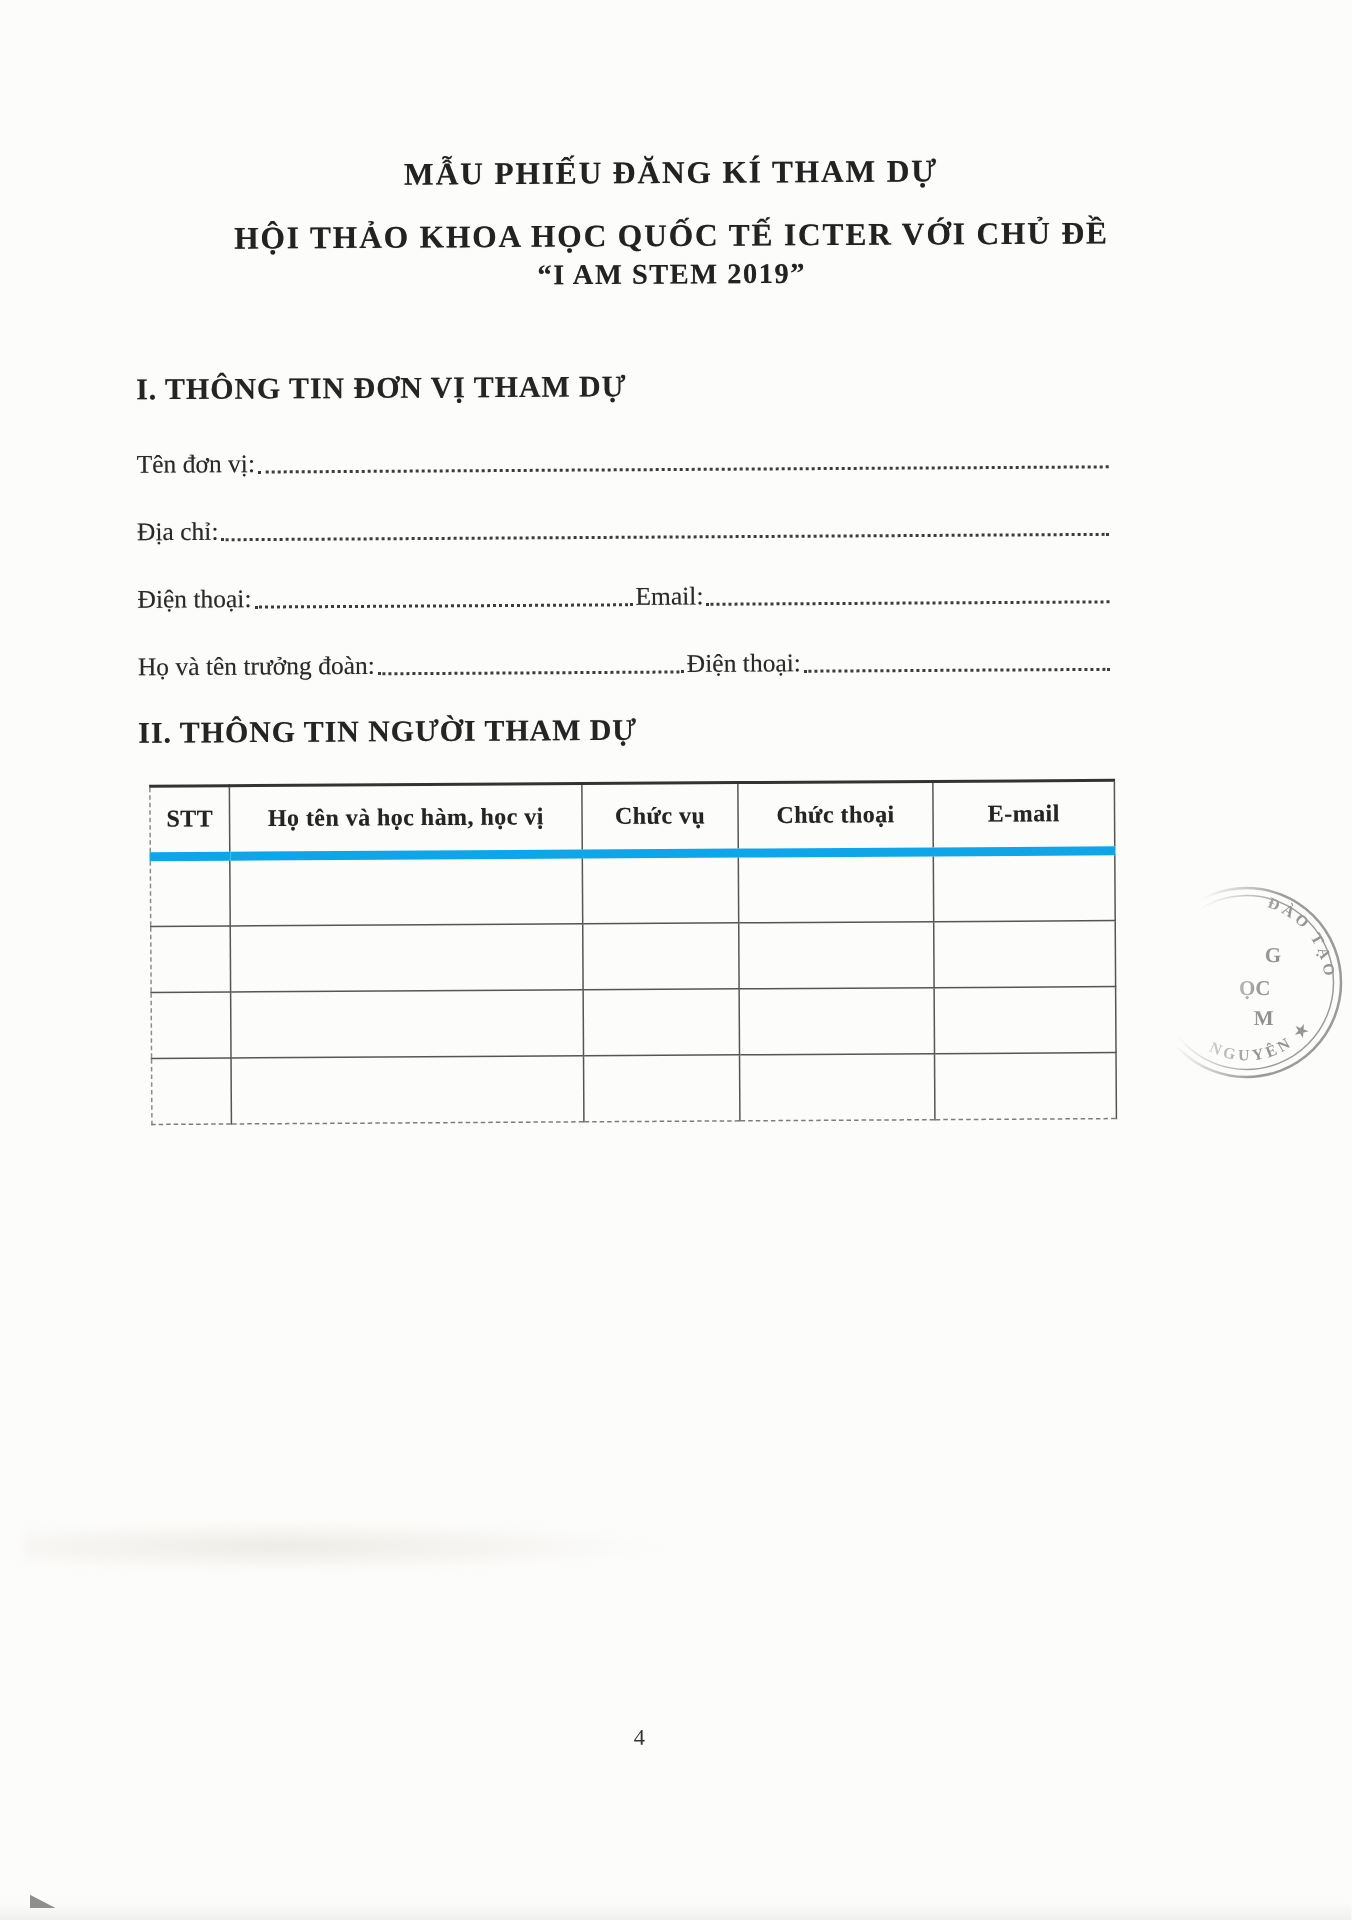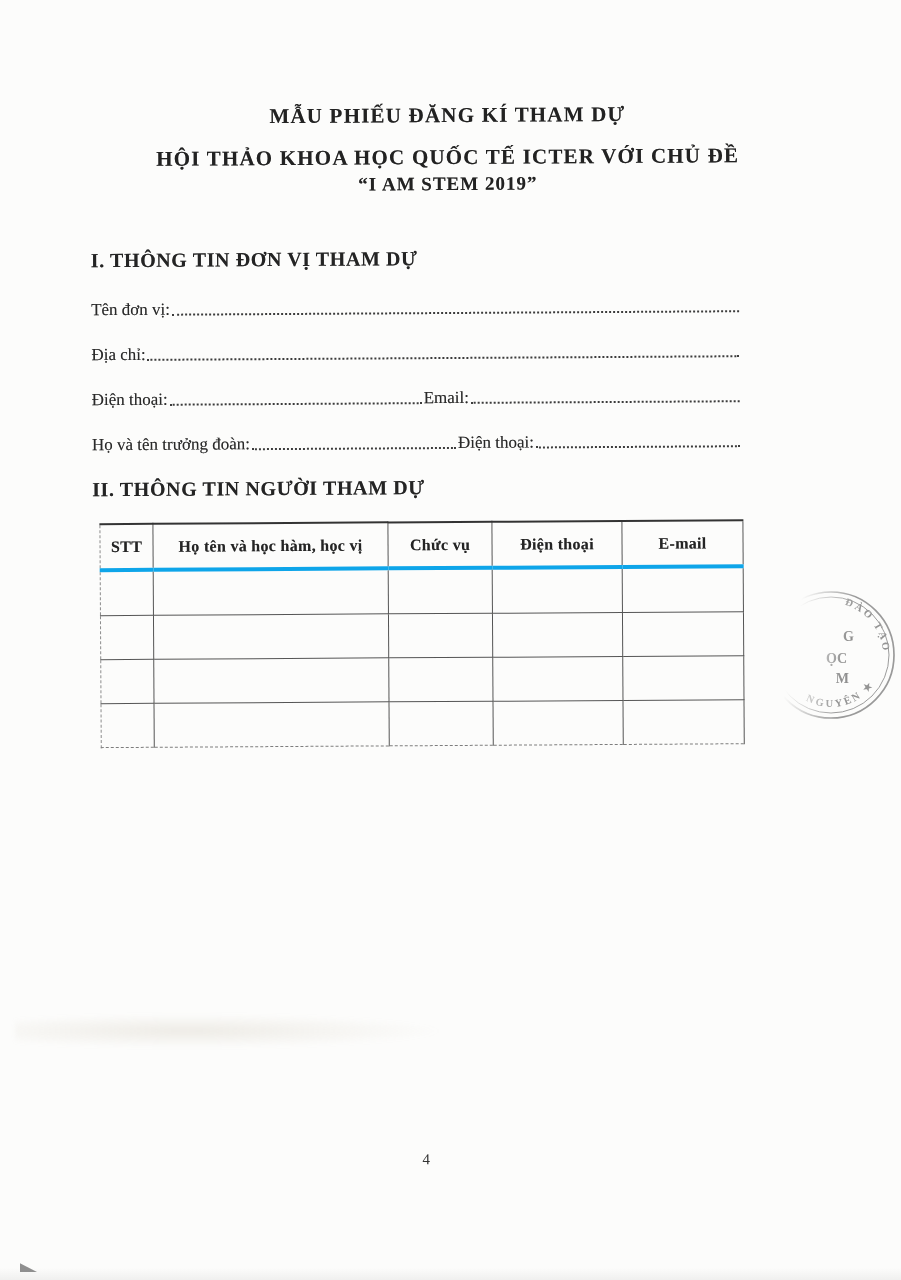--- a/index.html
+++ b/index.html
@@ -52,21 +52,21 @@
   }
   .ptable th,.ptable td{border:1px solid #555;padding:0 4px;}
   .ptable th{
     font-size:16px;font-weight:bold;text-align:center;vertical-align:middle;
     height:43px;color:#242424;letter-spacing:0.3px;
   }
   .ptable td{height:43px;}
   .ptable{border-top:2px solid #333;border-right:1.4px solid #444;}
   .ptable tr th:first-child,.ptable tr td:first-child{border-left:1px dashed #8c8c8c;}
   .ptable tbody tr:last-child td{border-bottom:1px dashed #7d7d7d;}
-  .ptable thead th{border-bottom:4px solid #0ea5e9;}
+  .ptable thead th{border-bottom:6px solid #0ea5e9;}
 
   
   .stamp-wrap{
     position:absolute;left:761px;top:575px;width:140px;height:170px;
     opacity:0.85;filter:blur(0.3px);
     -webkit-mask-image:linear-gradient(100deg, transparent 26%, #000 58%);
     mask-image:linear-gradient(100deg, transparent 26%, #000 58%);
   }
   .stamp-wrap svg{display:block;}
 
@@ -136,21 +136,21 @@
         <col style="width:235px">
         <col style="width:104px">
         <col style="width:130px">
         <col style="width:121px">
     </colgroup>
     <thead>
       <tr>
         <th class="ink">STT</th>
         <th class="ink">Họ tên và học hàm, học vị</th>
         <th class="ink">Chức vụ</th>
-        <th class="ink">Điện thoại</th>
+        <th class="ink">Chức thoại</th>
         <th class="ink">E-mail</th>
       </tr>
     </thead>
     <tbody>
       <tr>
         <td></td>
           <td></td>
           <td></td>
           <td></td>
           <td></td>

